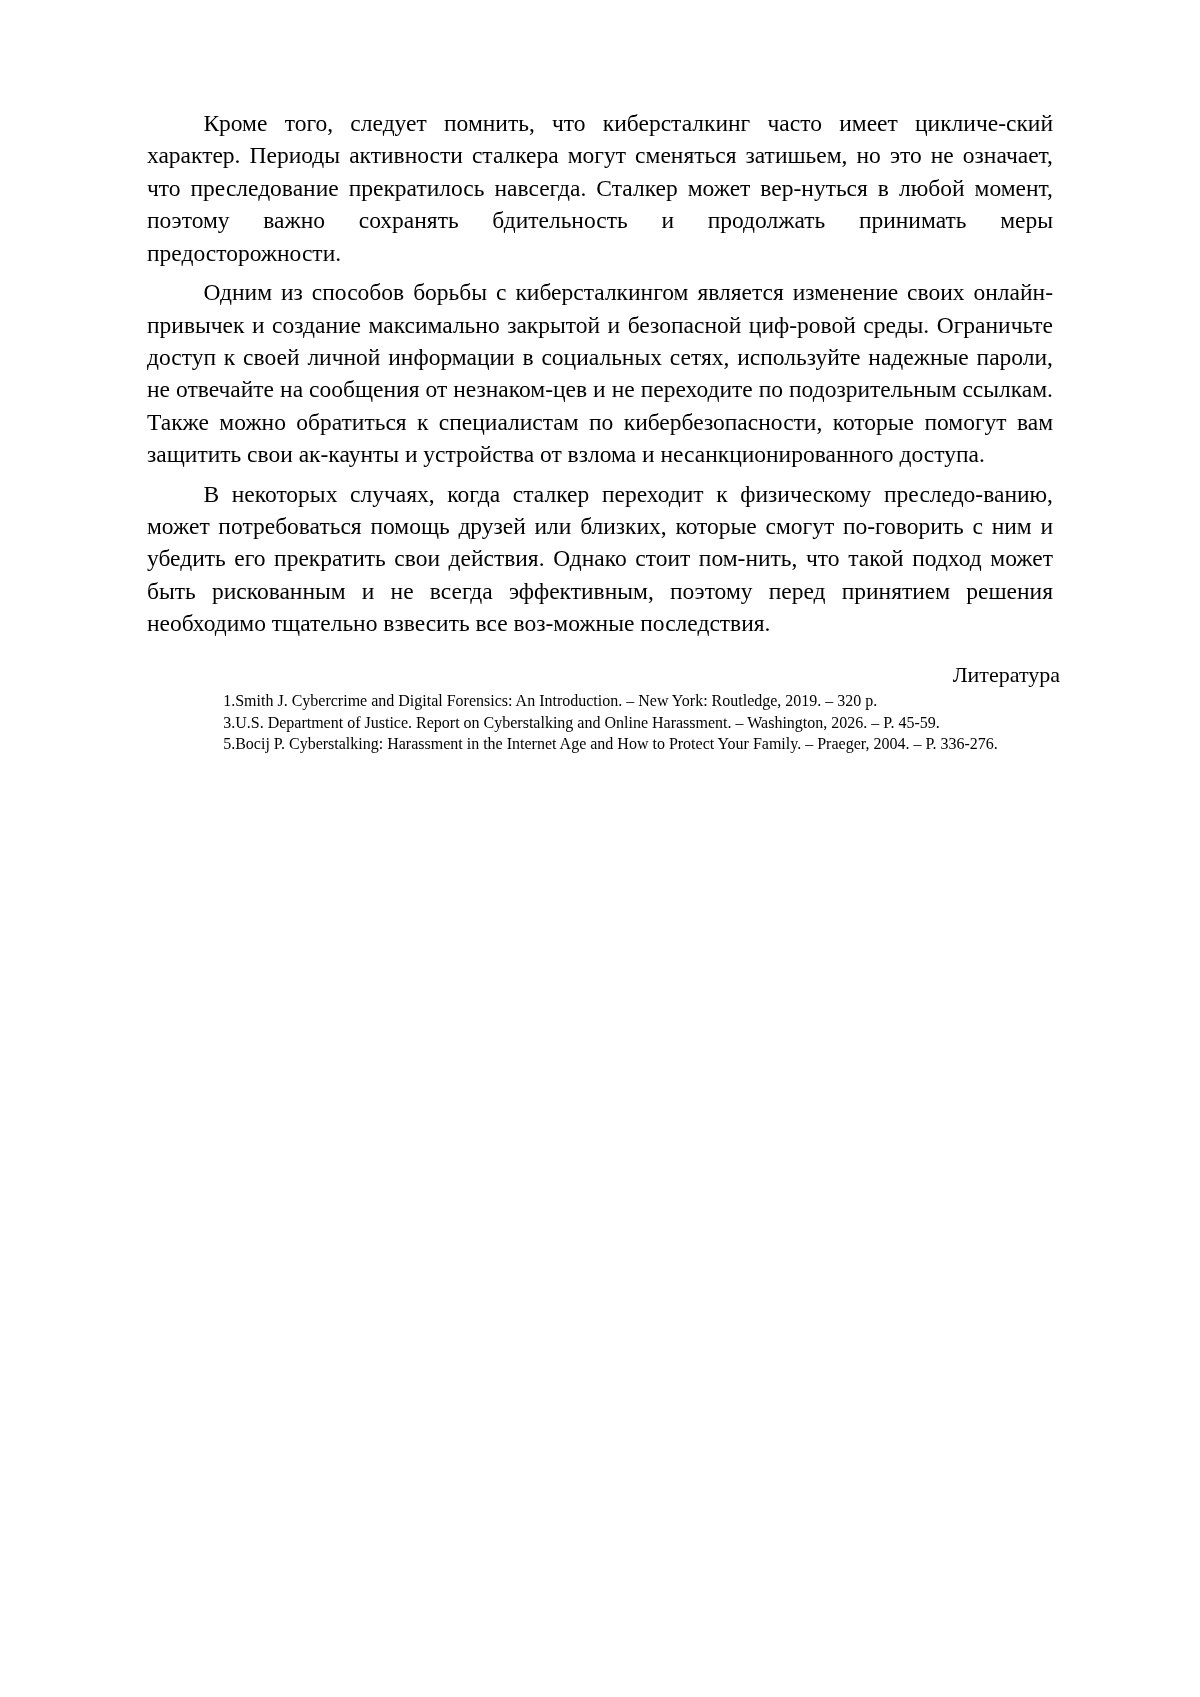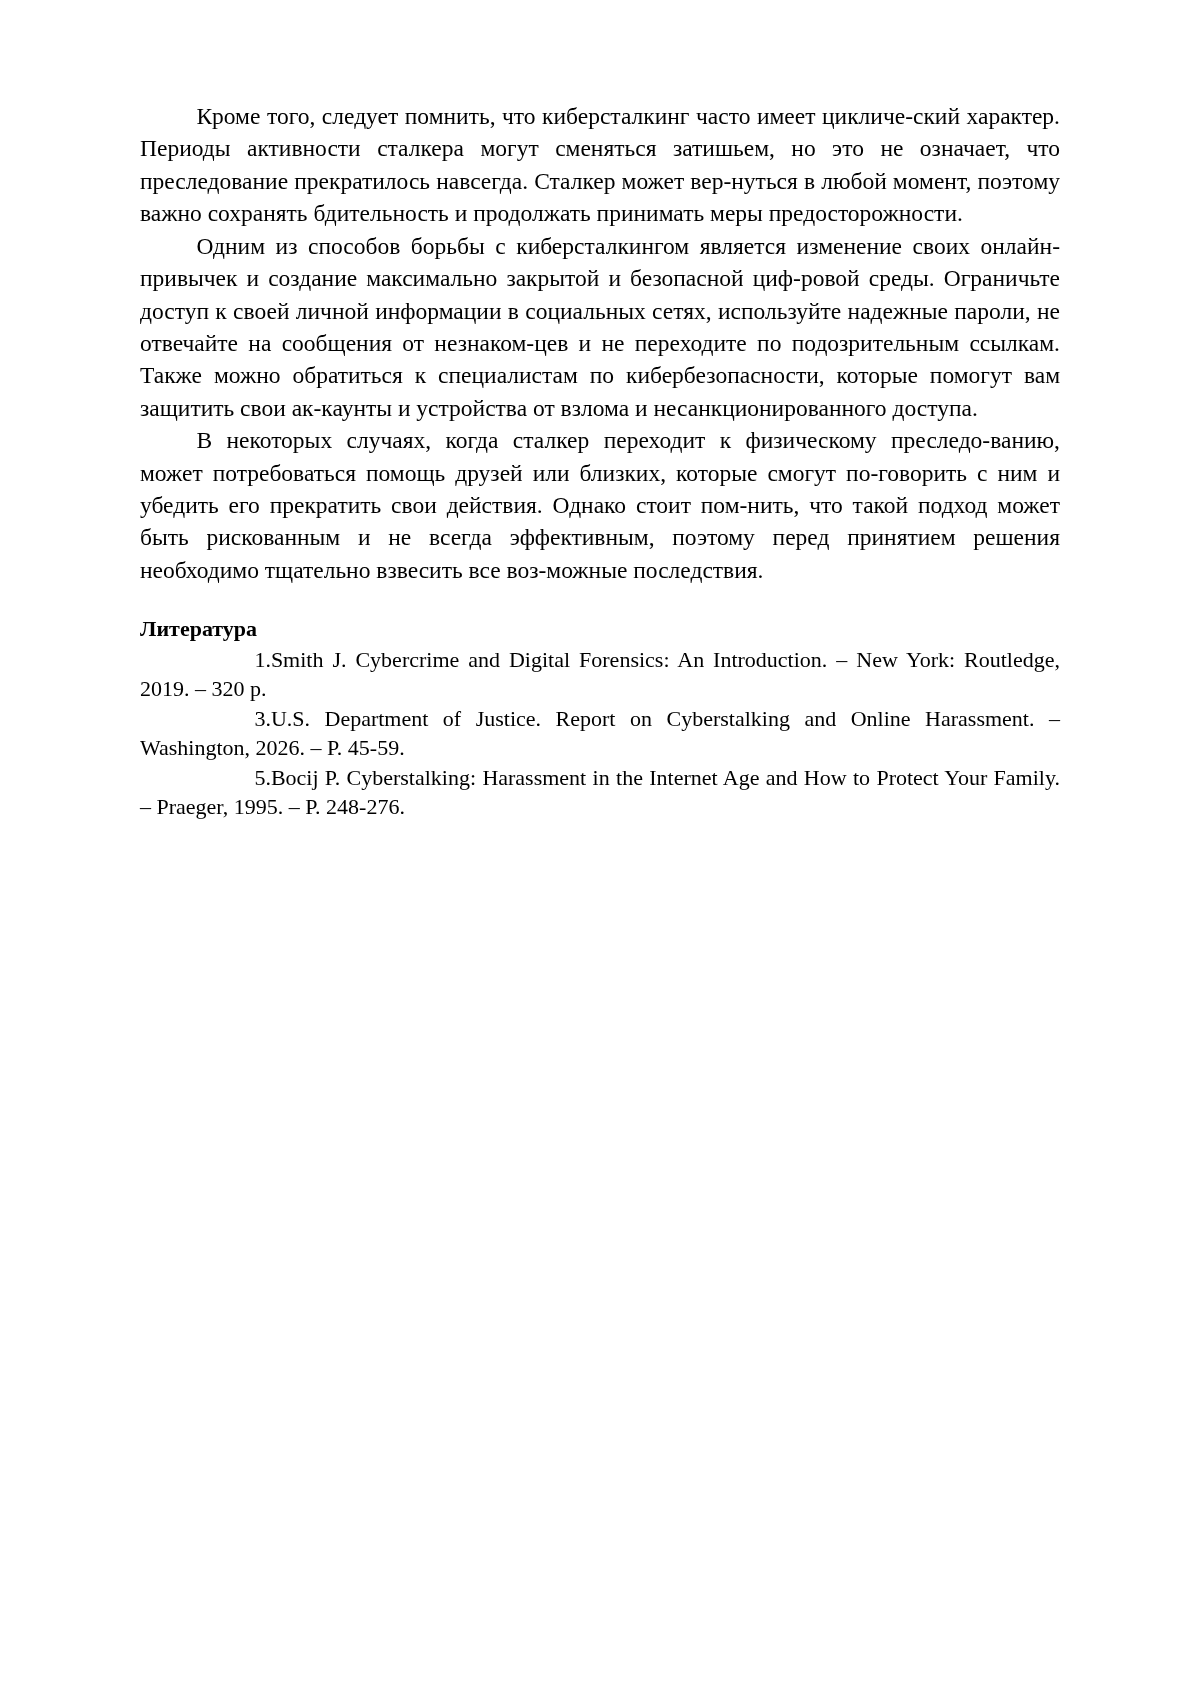--- a/index.html
+++ b/index.html
@@ -23,33 +23,33 @@
     padding: 100px 140px 0 140px;
   }
   .body-text {
     font-size: 23.5px;
     line-height: 1.38;
     text-align: justify;
     text-justify: inter-word;
     hyphens: manual;
   }
   .body-text p {
-    margin: 0;
+    margin: 7px;
     text-indent: 2.4em;
   }
   .refs-heading {
-    margin-top: 28px;
+    margin-top: 20px;
     margin-bottom: 0;
-    text-align: left;
+    text-align: right;
     font-size: 22px;
-    font-weight: bold;
+    font-weight: normal;
     line-height: 1.38;
   }
   .refs {
-    font-size: 22px;
+    font-size: 16px;
     line-height: 1.34;
     text-align: justify;
     text-justify: inter-word;
   }
   .ref-item {
     margin: 0;
     text-indent: 2.6em;
   }
   .ref-num {
     display: inline-block;
@@ -65,16 +65,16 @@
     <p>Кроме того, следует помнить, что киберсталкинг часто имеет цикличе-ский характер. Периоды активности сталкера могут сменяться затишьем, но это не означает, что преследование прекратилось навсегда. Сталкер может вер-нуться в любой момент, поэтому важно сохранять бдительность и продолжать принимать меры предосторожности.</p>
     <p>Одним из способов борьбы с киберсталкингом является изменение своих онлайн-привычек и создание максимально закрытой и безопасной циф-ровой среды. Ограничьте доступ к своей личной информации в социальных сетях, используйте надежные пароли, не отвечайте на сообщения от незнаком-цев и не переходите по подозрительным ссылкам. Также можно обратиться к специалистам по кибербезопасности, которые помогут вам защитить свои ак-каунты и устройства от взлома и несанкционированного доступа.</p>
     <p>В некоторых случаях, когда сталкер переходит к физическому преследо-ванию, может потребоваться помощь друзей или близких, которые смогут по-говорить с ним и убедить его прекратить свои действия. Однако стоит пом-нить, что такой подход может быть рискованным и не всегда эффективным, поэтому перед принятием решения необходимо тщательно взвесить все воз-можные последствия.</p>
   </div>
 
   <div class="refs-heading">Литература</div>
 
   <div class="refs">
     <p class="ref-item"><span class="ref-num">1.</span><span>Smith J. Cybercrime and Digital Forensics: An Introduction. – New York: Routledge, 2019. – 320 p.</span></p>
     <p class="ref-item"><span class="ref-num">3.</span><span>U.S. Department of Justice. Report on Cyberstalking and Online Harassment. – Washington, 2026. – P. 45-59.</span></p>
-    <p class="ref-item"><span class="ref-num">5.</span><span>Bocij P. Cyberstalking: Harassment in the Internet Age and How to Protect Your Family. – Praeger, 1995. – P. 248-276.</span></p>
+    <p class="ref-item"><span class="ref-num">5.</span><span>Bocij P. Cyberstalking: Harassment in the Internet Age and How to Protect Your Family. – Praeger, 2004. – P. 336-276.</span></p>
   </div>
 
 </div>
 
 </body></html>

